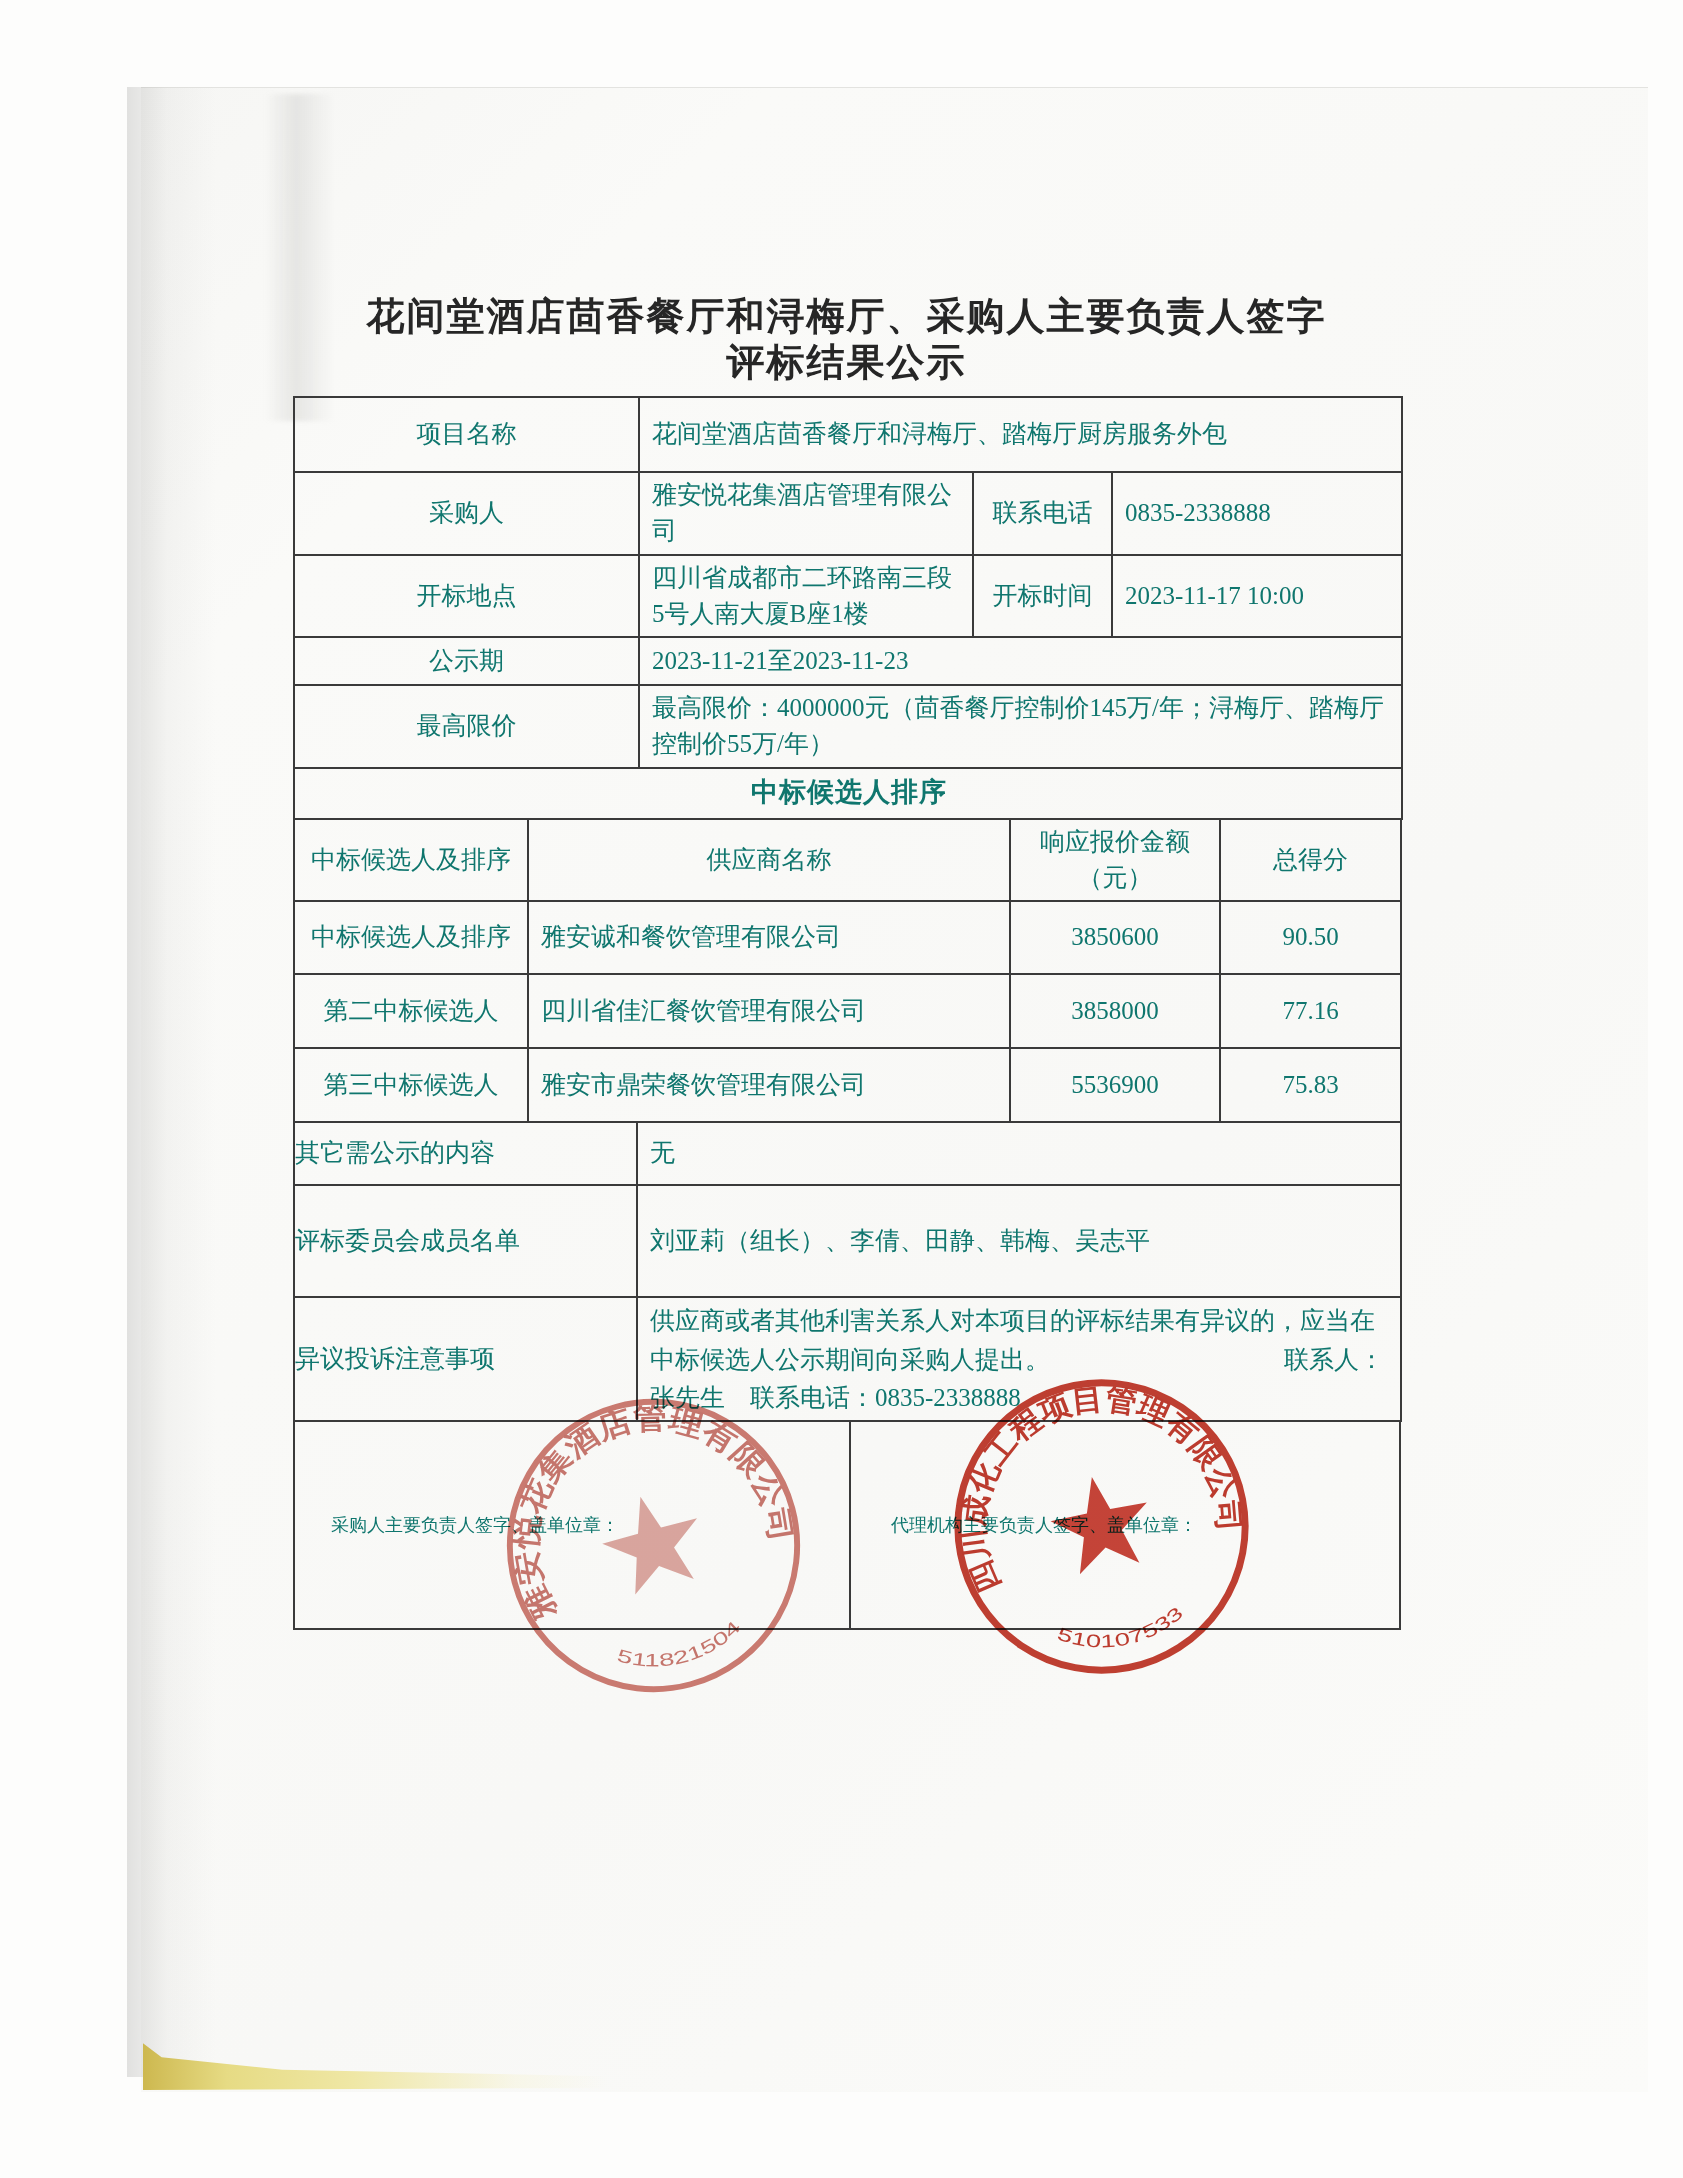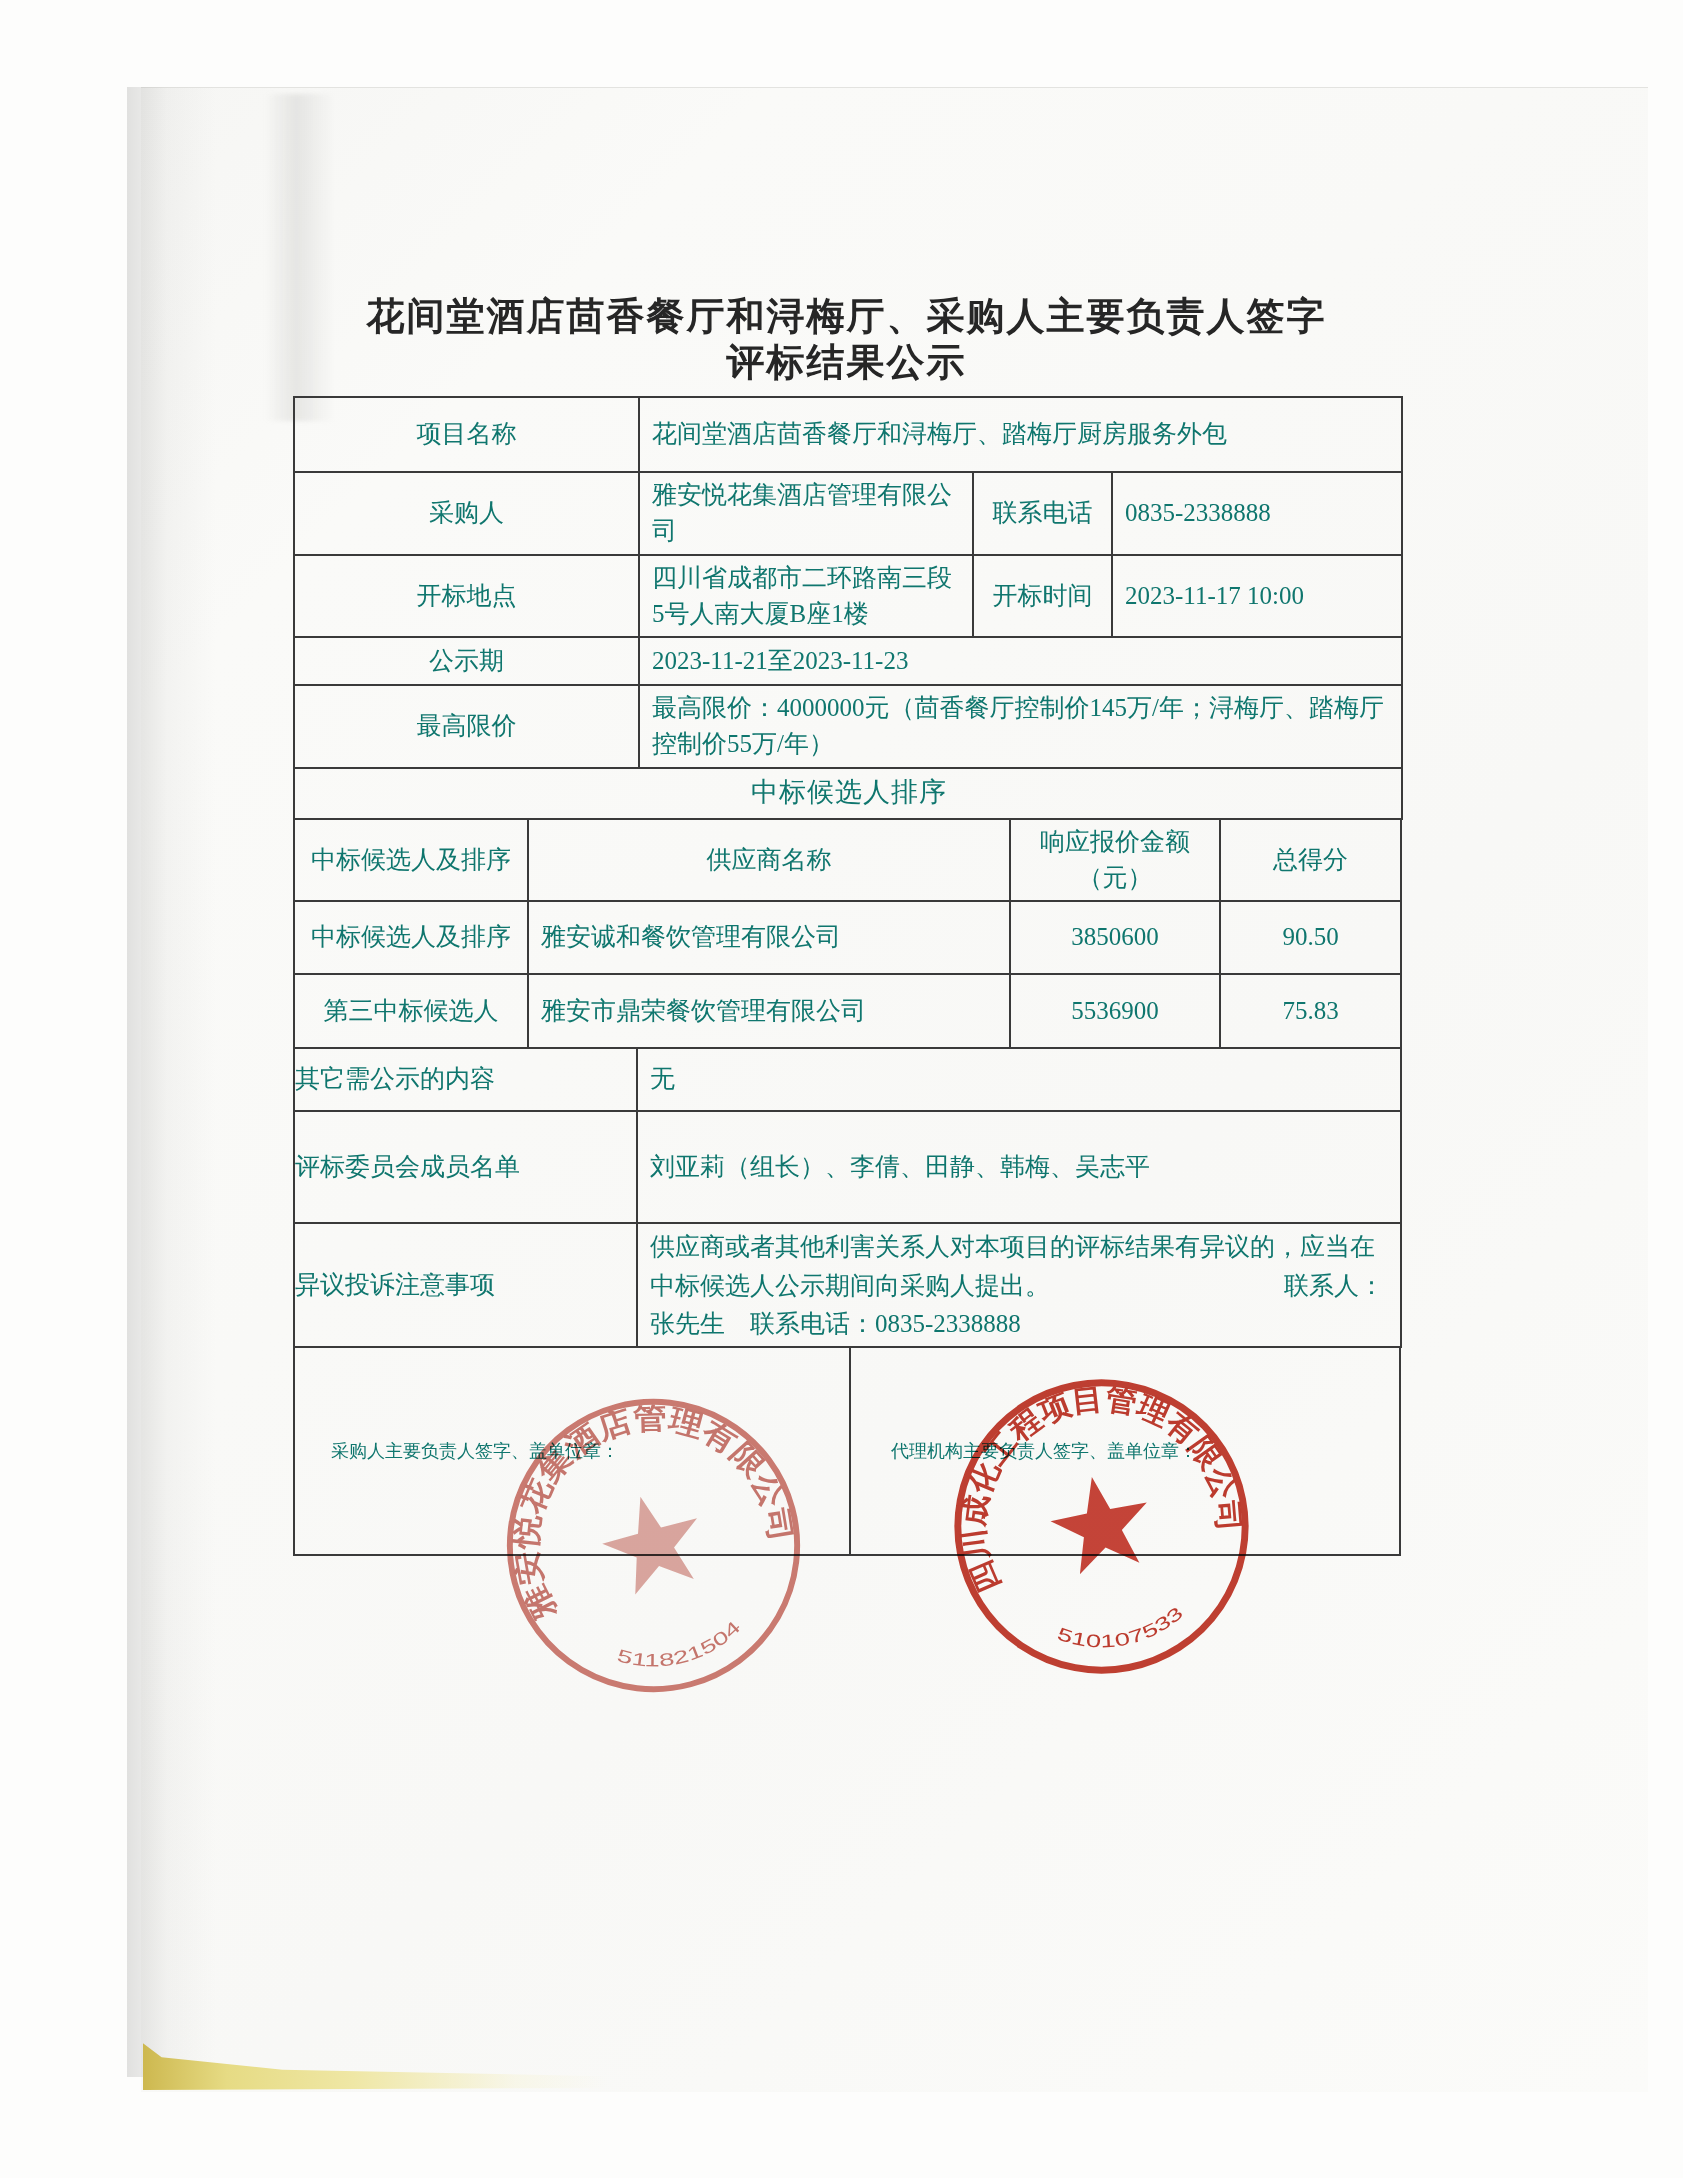--- a/index.html
+++ b/index.html
@@ -40,21 +40,21 @@
   table.sec{
     border-collapse:collapse;table-layout:fixed;width:1107px;
     font-size:25px;color:#0f766e;
   }
   table.sec + table.sec{margin-top:-2px;}
   td{border:2px solid #3a3a3a;padding:4px 10px;vertical-align:middle;line-height:1.45;}
   td.lab{text-align:center;}
   td.lab-left{text-align:left;padding-left:0;}
   td.val{text-align:left;padding-left:12px;}
   td.ctr{text-align:center;}
-  td.section-title{text-align:center;font-weight:normal;font-size:27px;letter-spacing:1px;padding-left:12px;}
+  td.section-title{text-align:center;font-weight:bold;font-size:27px;letter-spacing:1px;padding-left:12px;}
   .hdr{text-align:center;}
   .dispute-wrap{line-height:1.55;}
   .dispute-contact{float:right;margin-right:6px;}
   td.sig{vertical-align:middle;font-size:18px;}
   .stamp{position:absolute;mix-blend-mode:multiply;pointer-events:none;}
   #stamp-left{left:495px;top:1382px;transform:rotate(-15deg);opacity:0.72;}
   #stamp-right{left:943px;top:1363px;transform:rotate(-11deg);opacity:0.94;}
 </style>
 </head>
 <body>
@@ -126,20 +126,26 @@
       </td>
       <td class="hdr">总得分</td>
     </tr>
     <tr style="height:73px">
       <td class="ctr">中标候选人及排序</td>
       <td class="val">雅安诚和餐饮管理有限公司</td>
       <td class="ctr">3850600</td>
       <td class="ctr">90.50</td>
     </tr>
     <tr style="height:74px">
+      <td class="ctr">第二中标候选人</td>
+      <td class="val">四川省佳汇餐饮管理有限公司</td>
+      <td class="ctr">3858000</td>
+      <td class="ctr">77.16</td>
+    </tr>
+    <tr style="height:74px">
       <td class="ctr">第三中标候选人</td>
       <td class="val">雅安市鼎荣餐饮管理有限公司</td>
       <td class="ctr">5536900</td>
       <td class="ctr">75.83</td>
     </tr>
   </tbody>
     </table>
 
   <table class="sec">
     <colgroup>

